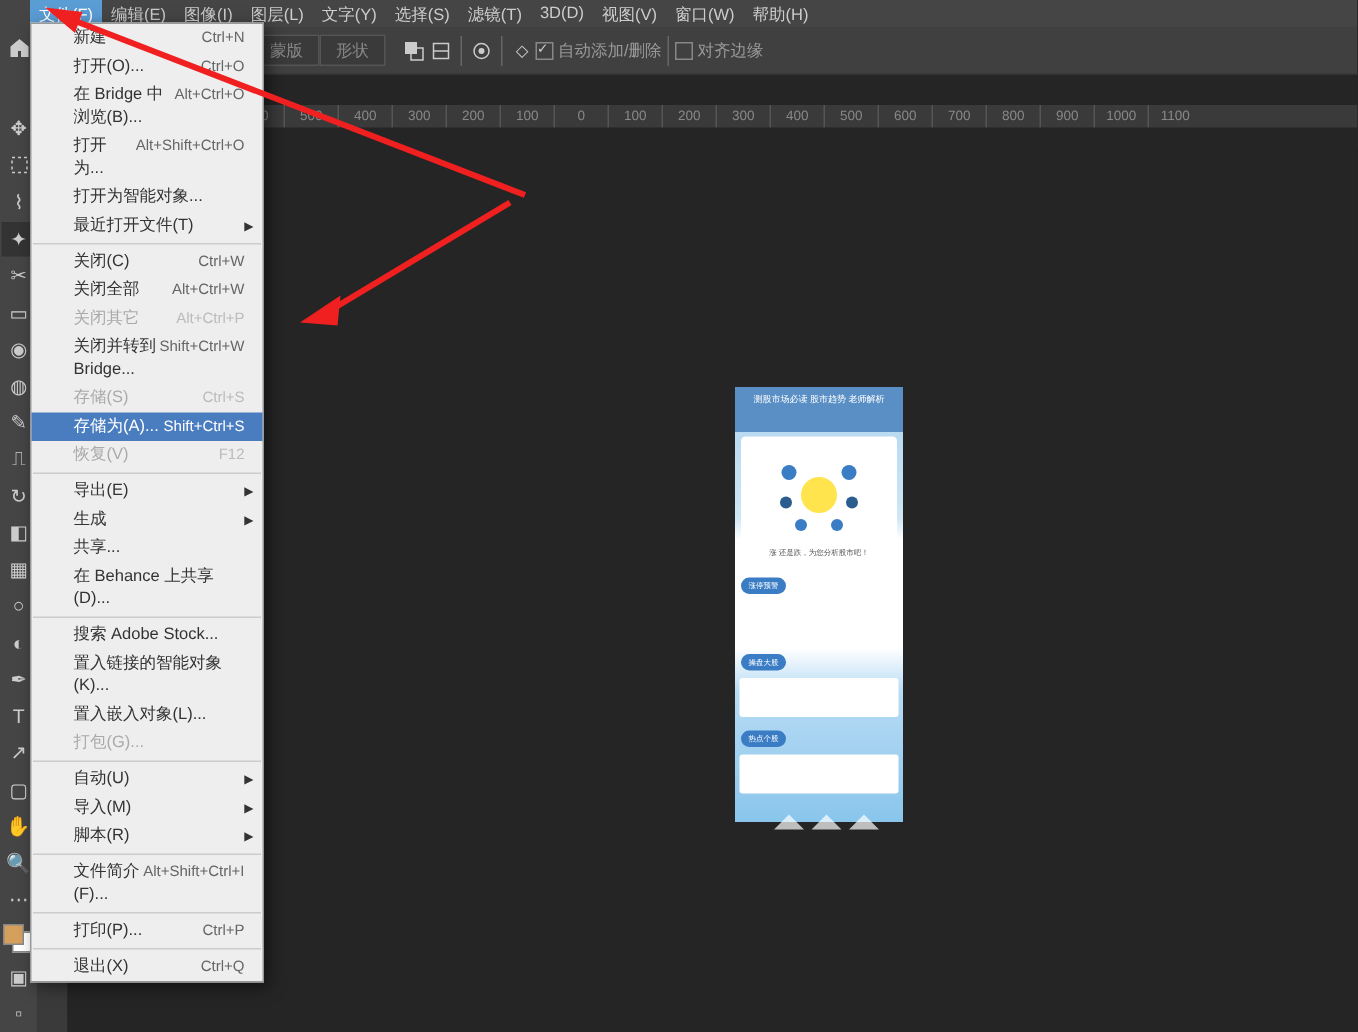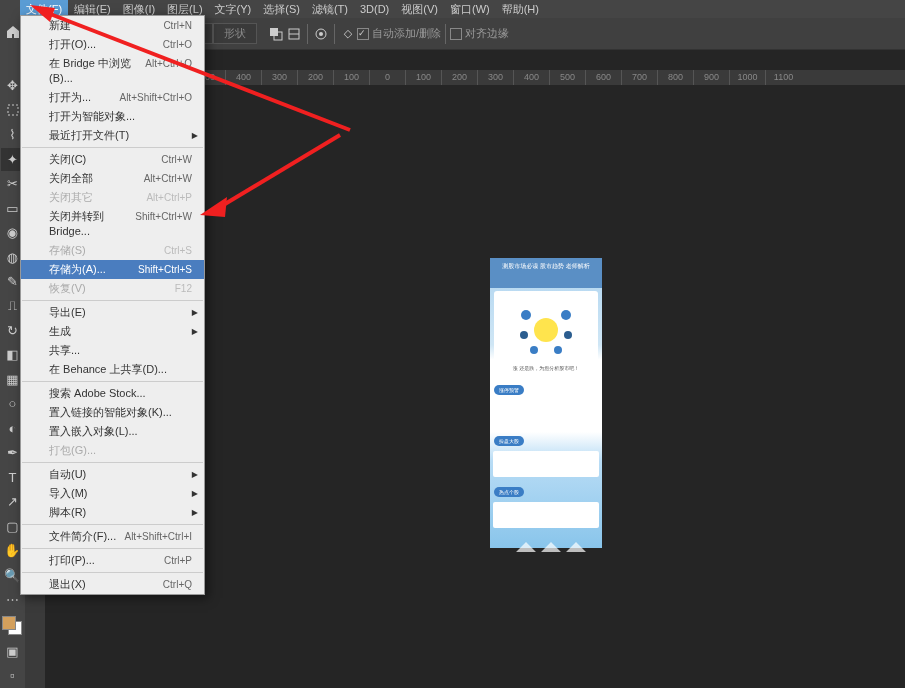--- a/index.html
+++ b/index.html
@@ -27,21 +27,21 @@
     
     .canvas-bg { position: absolute; top: 85px; left: 45px; right: 0; bottom: 0; background: #252525; }
     
     .tools-left { position: absolute; left: 0; top: 18px; width: 25px; bottom: 0; background: #454545; display: flex; flex-direction: column; padding-top: 2px; }
     .tool { width: 23px; height: 23px; display: flex; align-items: center; justify-content: center; color: #ccc; margin: 1px; font-size: 13px; }
     .tool.sel { background: #333; }
     .swatch { width: 20px; height: 20px; margin: 4px 2px; position: relative; }
     .swatch-fg { position: absolute; width: 14px; height: 14px; background: #d4a05c; border: 1px solid #888; left: 0; top: 0; z-index: 2; }
     .swatch-bg { position: absolute; width: 14px; height: 14px; background: #fff; border: 1px solid #888; right: 0; bottom: 0; }
     
-    .dropdown-menu { position: absolute; top: 15px; left: 20px; width: 185px; background: #eeeeee; border: 1px solid #999; box-shadow: 3px 3px 10px rgba(0,0,0,0.5); font-size: 11px; z-index: 100; }
+    .dropdown-menu { position: absolute; top: 15px; left: 20px; width: 156px; background: #eeeeee; border: 1px solid #999; box-shadow: 3px 3px 10px rgba(0,0,0,0.5); font-size: 11px; z-index: 100; }
     .menu-item { display: flex; justify-content: space-between; padding: 2px 12px 2px 28px; color: #333; position: relative; line-height: 15px; }
     .menu-item.disabled { color: #aaa; }
     .menu-item.highlighted { background: #4a7dbf; color: #fff; }
     .menu-item.has-sub::after { content: "▶"; position: absolute; right: 6px; font-size: 8px; }
     .menu-sep { height: 1px; background: #ccc; margin: 2px 1px; }
     .shortcut { color: #666; font-size: 10px; }
     .menu-item.highlighted .shortcut { color: #fff; }
     .menu-item.disabled .shortcut { color: #bbb; }
     
     .doc-image { position: absolute; top: 258px; left: 490px; width: 112px; height: 290px; background: linear-gradient(#aed4f0, #cfe6f5 30%, #fff 35%, #fff 60%, #b8dcf5 70%, #89c5eb); }

